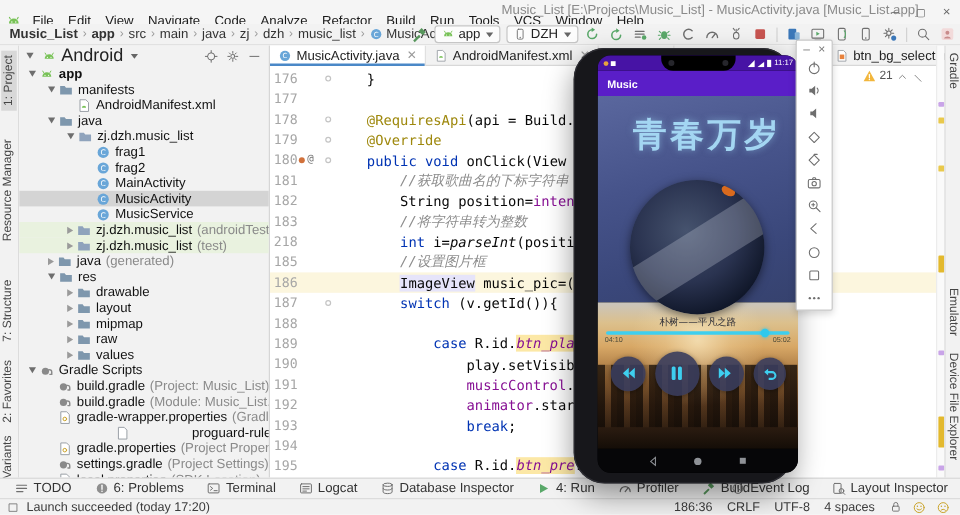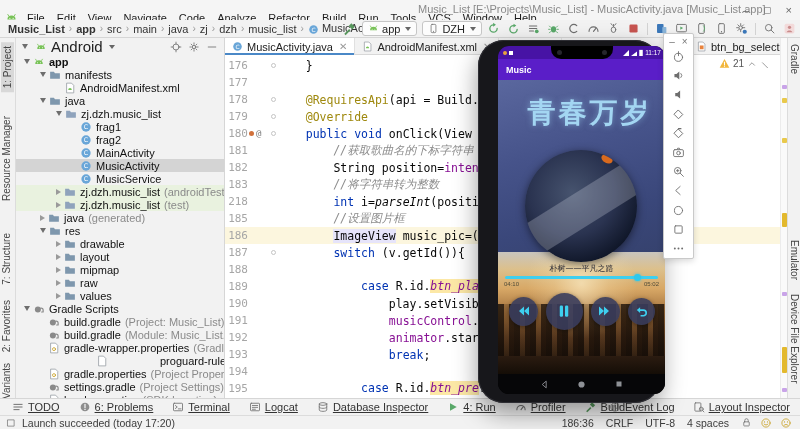--- a/index.html
+++ b/index.html
@@ -90,21 +90,21 @@
   #palbum .beak{position:absolute;left:76px;top:5px;width:12px;height:8px;border-radius:50%;background:#D96A1E;transform:rotate(28deg);}
   #ptitle{position:absolute;left:0;top:217px;width:100%;text-align:center;font-size:8px;color:#2F2F38;z-index:3;font-family:"DejaVu Sans",sans-serif;}
   #pprog{position:absolute;left:7px;right:7px;top:230px;height:3px;background:#3ECFEF;border-radius:2px;z-index:3;}
   #pthumb{position:absolute;left:84%;top:-2px;width:7px;height:7px;border-radius:50%;background:#2FC8EC;box-shadow:0 0 3px #2FC8EC;}
   #ptimes{position:absolute;left:6px;right:6px;top:235px;display:flex;justify-content:space-between;font-size:6px;color:#4F4B38;z-index:3;}
   #pcontrols{position:absolute;left:0;top:244px;width:100%;height:42px;display:flex;align-items:center;justify-content:center;gap:8px;z-index:3;}
   .pbtn{border-radius:50%;background:rgba(56,60,92,.9);display:flex;align-items:center;justify-content:center;box-shadow:0 1px 4px rgba(0,0,0,.4);}
   #pnav{position:absolute;left:0;bottom:0;width:100%;height:20px;background:#060608;display:flex;align-items:center;justify-content:space-around;padding:0 28px;z-index:4;}
   
   #toolwinbar{position:absolute;left:0;top:398px;width:800px;height:17px;background:#F2F2F2;border-top:1px solid #D6D6D6;display:flex;align-items:center;font-size:11px;color:#333;}
-  .twitem{display:flex;align-items:center;gap:4px;margin-right:19px;white-space:nowrap;text-decoration:underline;}
+  .twitem{display:flex;align-items:center;gap:4px;margin-right:19px;white-space:nowrap;}
   #twleft{display:flex;margin-left:12px;}
   #twright{position:absolute;right:10px;display:flex;}
   #twright .twitem{margin-right:0;margin-left:18px;}
   #statusbar{position:absolute;left:0;top:415px;width:800px;height:14px;background:#F2F2F2;border-top:1px solid #DCDCDC;display:flex;align-items:center;font-size:10.5px;color:#3C3C3C;}
   #sbleft{display:flex;align-items:center;gap:6px;margin-left:6px;}
   #sbright{position:absolute;right:8px;display:flex;align-items:center;gap:12px;}
 </style>
 </head>
 <body>
 <div id="app">

